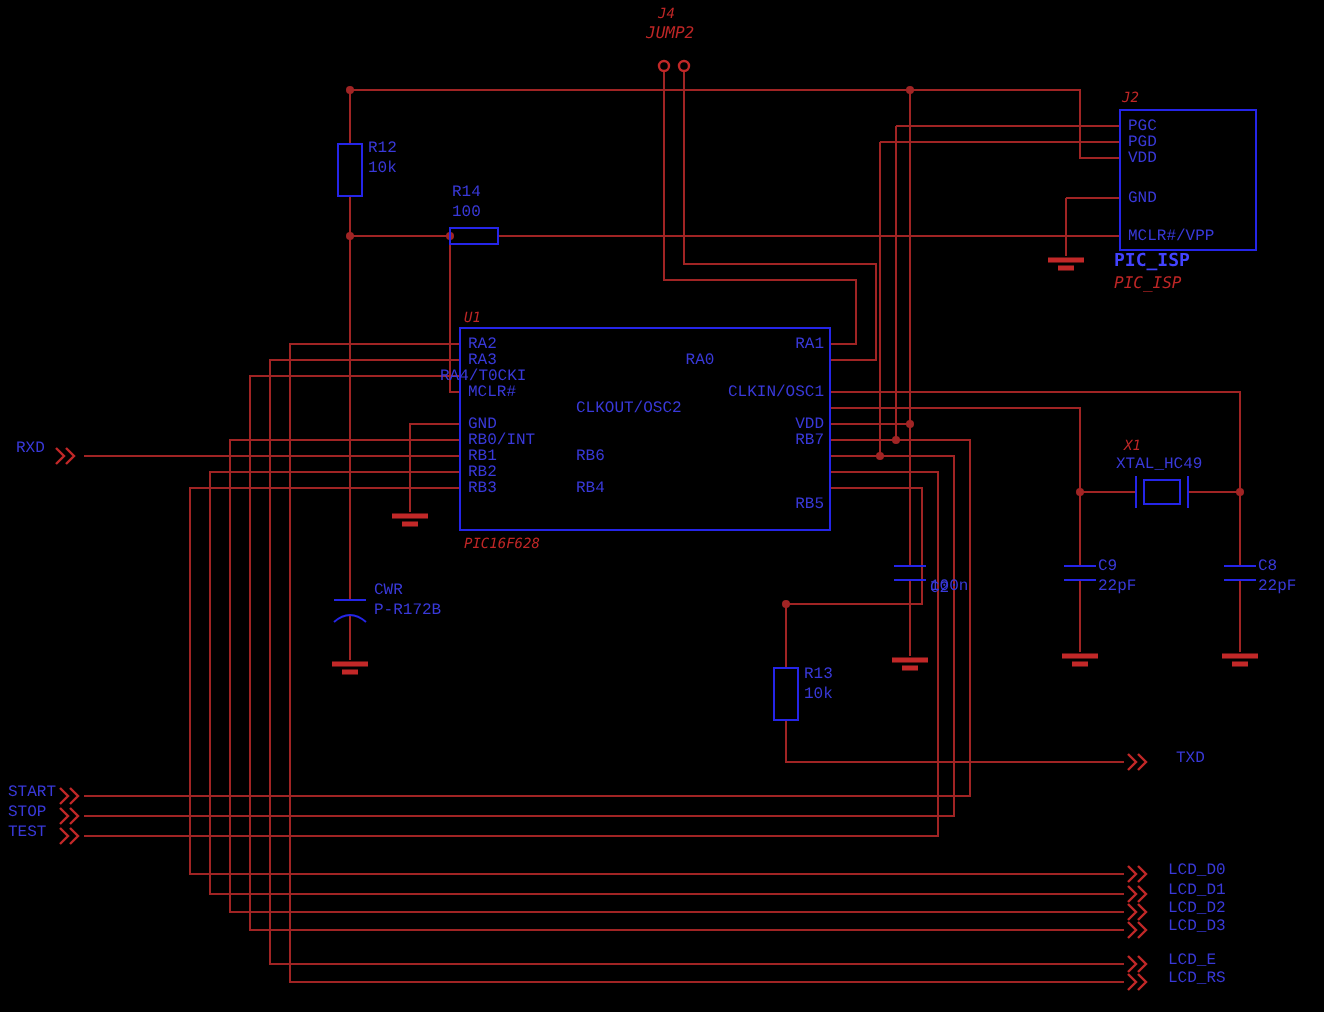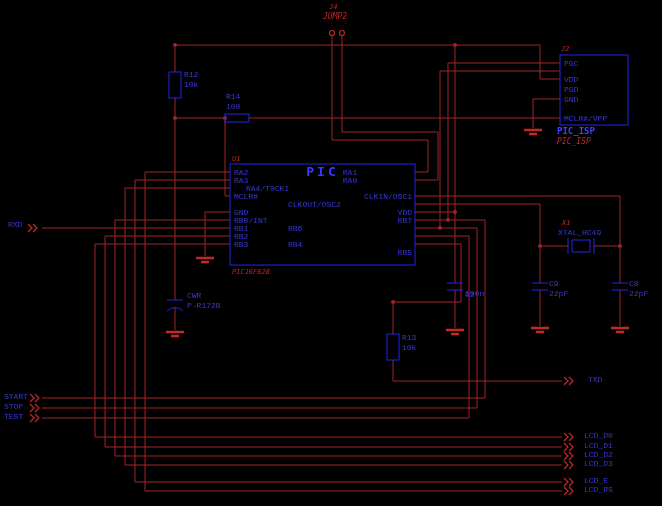--- a/index.html
+++ b/index.html
@@ -84,46 +84,45 @@
     <path d="M564,433 L568,437 L564,441 M569,433 L573,437 L569,441"></path>
     <path d="M564,443 L568,447 L564,451 M569,443 L573,447 L569,451"></path>
     <path d="M564,452 L568,456 L564,460 M569,452 L573,456 L569,460"></path>
     <path d="M564,461 L568,465 L564,469 M569,461 L573,465 L569,469"></path>
     <path d="M564,478 L568,482 L564,486 M569,478 L573,482 L569,486"></path>
     <path d="M564,487 L568,491 L564,495 M569,487 L573,491 L569,495"></path>
   </g>
 </svg>
 
 <div class="t red tiny" style="left:232px;top:155px">U1</div>
-<div class="t pic-title" style="left:230px;top:167px;width:185px;text-align:center">PIC</div>
 <div class="t red tiny" style="left:232px;top:268px">PIC16F628</div>
 
 <div class="t blue" style="left:234px;top:168px">RA2</div>
 <div class="t blue" style="left:234px;top:176px">RA3</div>
-<div class="t blue" style="left:246px;top:184px">RA4/T0CKI</div>
+<div class="t blue" style="left:220px;top:184px">RA4/T0CKI</div>
 <div class="t blue" style="left:234px;top:192px">MCLR#</div>
 <div class="t blue" style="left:234px;top:208px">GND</div>
 <div class="t blue" style="left:234px;top:216px">RB0/INT</div>
 <div class="t blue" style="left:234px;top:224px">RB1</div>
 <div class="t blue" style="left:234px;top:232px">RB2</div>
 <div class="t blue" style="left:234px;top:240px">RB3</div>
 
-<div class="t blue" style="left:288px;top:168px;width:124px;text-align:center">RA1</div>
+<div class="t blue" style="left:288px;top:168px;width:124px;text-align:right">RA1</div>
 <div class="t blue" style="left:288px;top:176px;width:124px;text-align:center">RA0</div>
 <div class="t blue" style="left:288px;top:192px;width:124px;text-align:right">CLKIN/OSC1</div>
 <div class="t blue" style="left:288px;top:200px;width:124px;text-align:left">CLKOUT/OSC2</div>
 <div class="t blue" style="left:288px;top:208px;width:124px;text-align:right">VDD</div>
 <div class="t blue" style="left:288px;top:216px;width:124px;text-align:right">RB7</div>
 <div class="t blue" style="left:288px;top:224px;width:124px;text-align:left">RB6</div>
 <div class="t blue" style="left:288px;top:248px;width:124px;text-align:right">RB5</div>
 <div class="t blue" style="left:288px;top:240px;width:124px;text-align:left">RB4</div>
 
 <div class="t red tiny" style="left:561px;top:45px">J2</div>
 <div class="t blue" style="left:564px;top:59px">PGC</div>
-<div class="t blue" style="left:564px;top:85px">PGD</div>
+<div class="t blue" style="left:564px;top:67px">PGD</div>
 <div class="t blue" style="left:564px;top:75px">VDD</div>
 <div class="t blue" style="left:564px;top:95px">GND</div>
 <div class="t blue" style="left:564px;top:114px">MCLR#/VPP</div>
 <div class="t isp-bold" style="left:557px;top:127px">PIC_ISP</div>
 <div class="t red" style="left:557px;top:137px">PIC_ISP</div>
 
 <div class="t red tiny" style="left:329px;top:3px">J4</div>
 <div class="t red" style="left:323px;top:12px">JUMP2</div>
 
 <div class="t blue" style="left:184px;top:70px">R12</div>

